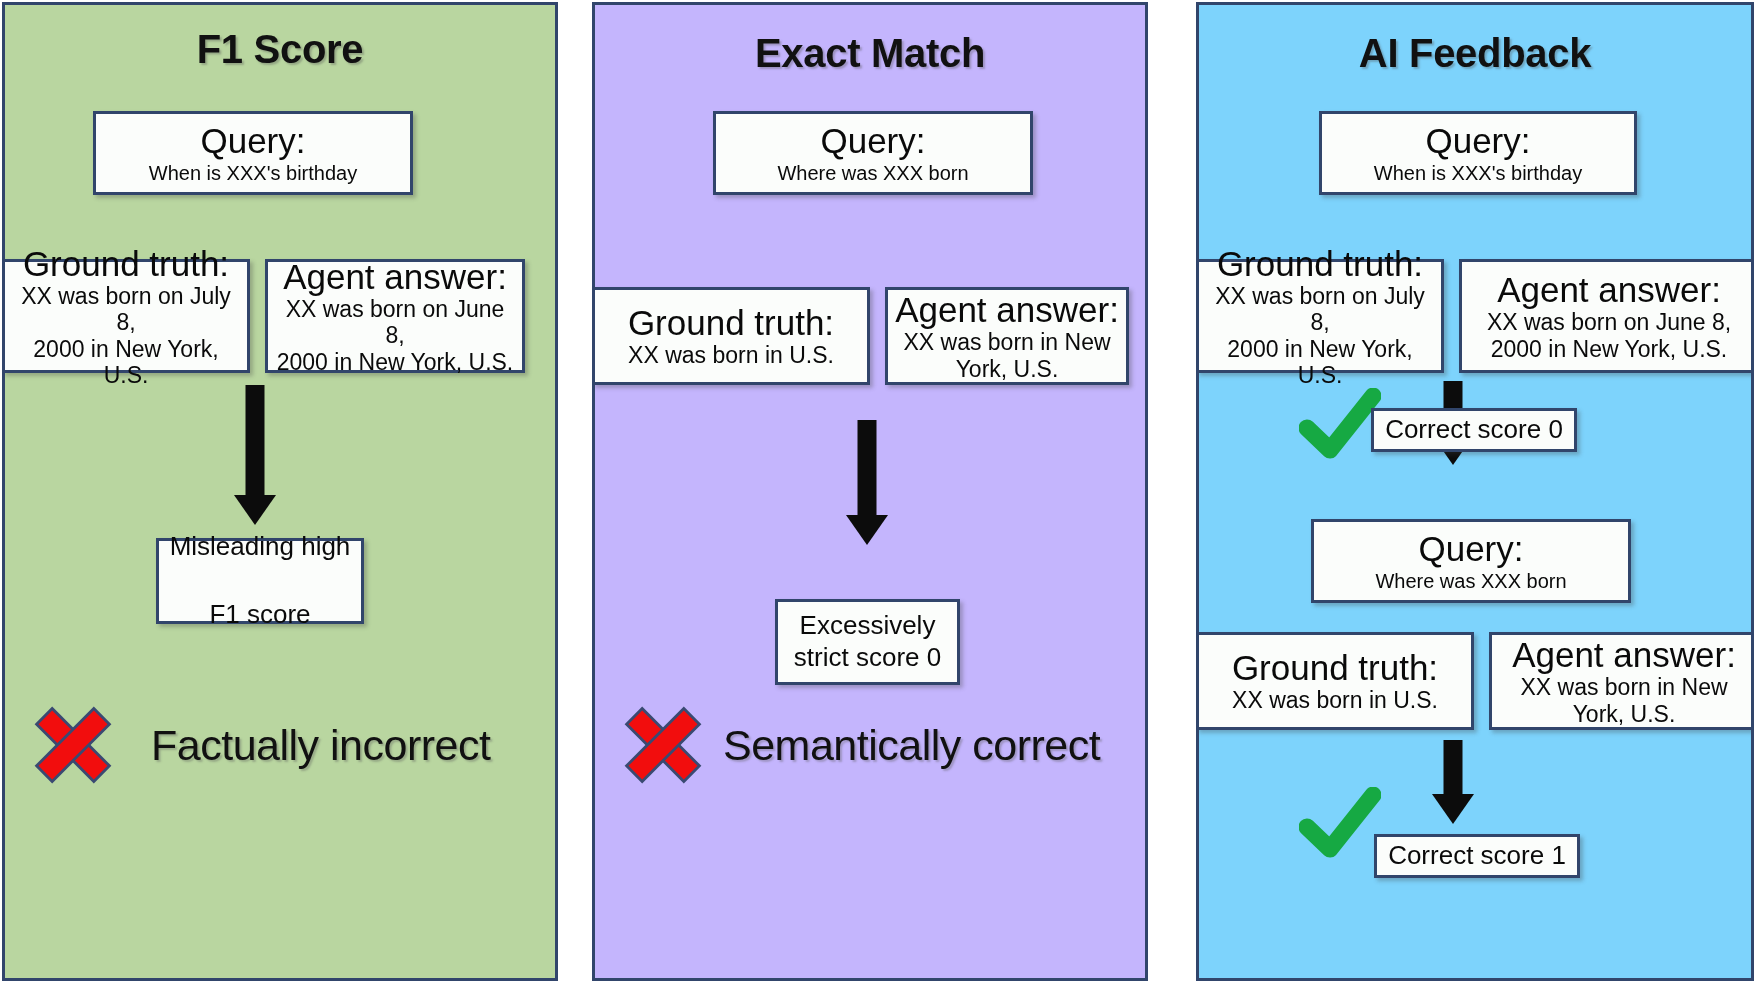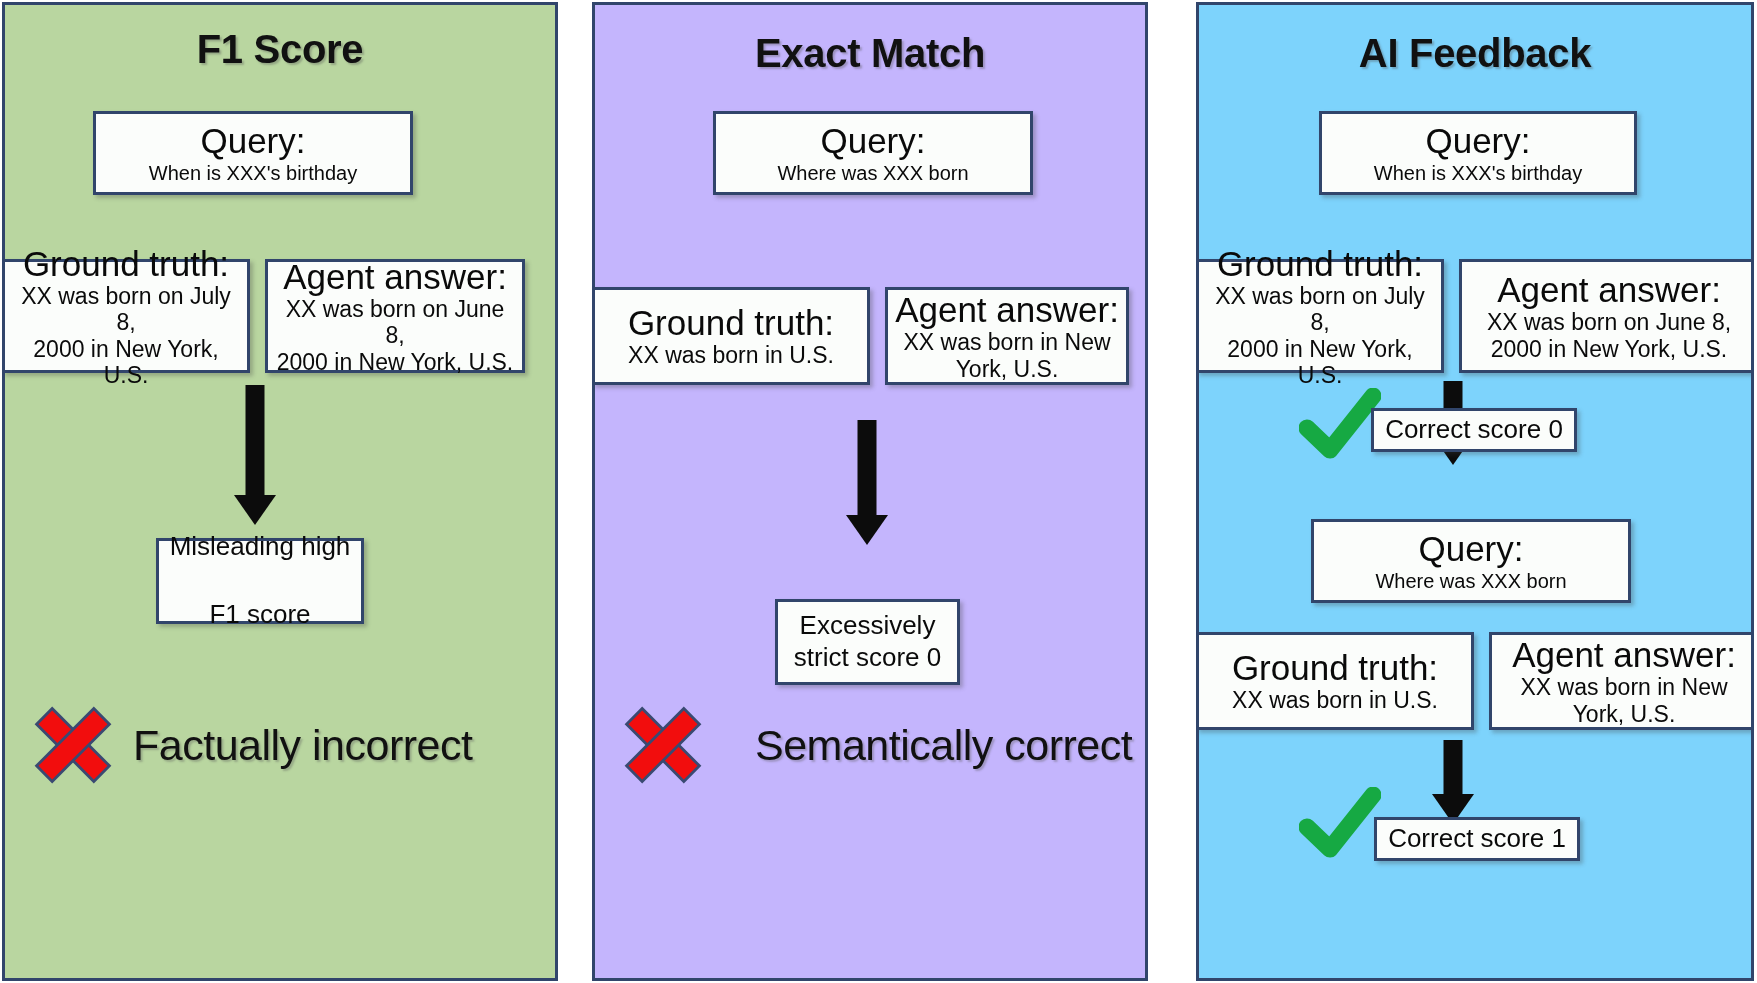--- a/index.html
+++ b/index.html
@@ -158,21 +158,21 @@
 
     <div class="verdict" style="left:22px; top:694px; height:92px;">
       <span class="xicon">
         <svg width="92" height="92" viewBox="0 0 100 100">
           <g transform="rotate(45 50 50)">
             <rect x="6" y="38" width="88" height="24" fill="#f20d0d" stroke="#3a4a72" stroke-width="3"></rect>
             <rect x="38" y="6" width="24" height="88" fill="#f20d0d" stroke="#3a4a72" stroke-width="3"></rect>
           </g>
         </svg>
       </span>
-      <span class="vlabel" style="margin-left:14px;">Factually incorrect</span>
+      <span class="vlabel" style="margin-left:32px;">Factually incorrect</span>
     </div>
   </div>
 
   <div class="panel blue" style="left:592px; top:2px; width:556px; height:979px;">
 
     <div class="panel-title" style="top:26px;">Exact Match</div>
 
     <div class="wbox" style="left:118px; top:106px; width:320px; height:84px;">
       <div class="lbl">Query:</div>
       <div class="big">Where was XXX born</div>
@@ -192,21 +192,21 @@
     <div class="arrow" style="left:246px; top:415px; width:52px; height:125px;">
       <div class="shaft" style="width:19px; height:97px;"></div>
       <div class="head"></div>
     </div>
 
     <div class="wbox" style="left:180px; top:586px; width:185px; height:86px;margin-top:8px;">
       <div class="mid">Excessively</div>
       <div class="mid">strict score 0</div>
     </div>
 
-    <div class="verdict" style="left:22px; top:694px; height:92px;gap:32px;">
+    <div class="verdict" style="left:22px; top:694px; height:92px;">
       <span class="xicon">
         <svg width="92" height="92" viewBox="0 0 100 100">
           <g transform="rotate(45 50 50)">
             <rect x="6" y="38" width="88" height="24" fill="#f20d0d" stroke="#3a4a72" stroke-width="3"></rect>
             <rect x="38" y="6" width="24" height="88" fill="#f20d0d" stroke="#3a4a72" stroke-width="3"></rect>
           </g>
         </svg>
       </span>
       <span class="vlabel" style="margin-left:14px;">Semantically correct</span>
     </div>
@@ -268,18 +268,18 @@
       <div class="shaft" style="width:19px; height:56px;"></div>
       <div class="head"></div>
     </div>
 
     <span class="checkicon" style="position:absolute; left:100px; top:782px;">
       <svg width="82" height="72" viewBox="0 0 82 72">
         <polyline points="8,40 31,62 74,8" fill="none" stroke="#16a943" stroke-width="17" stroke-linecap="round" stroke-linejoin="round"></polyline>
       </svg>
     </span>
 
-    <div class="wbox" style="left:175px; top:812px; width:206px; height:44px;">
+    <div class="wbox" style="left:175px; top:829px; width:206px; height:44px;">
       <div class="mid">Correct score 1</div>
     </div>
   </div>
 
 </div>
 
 </body></html>

